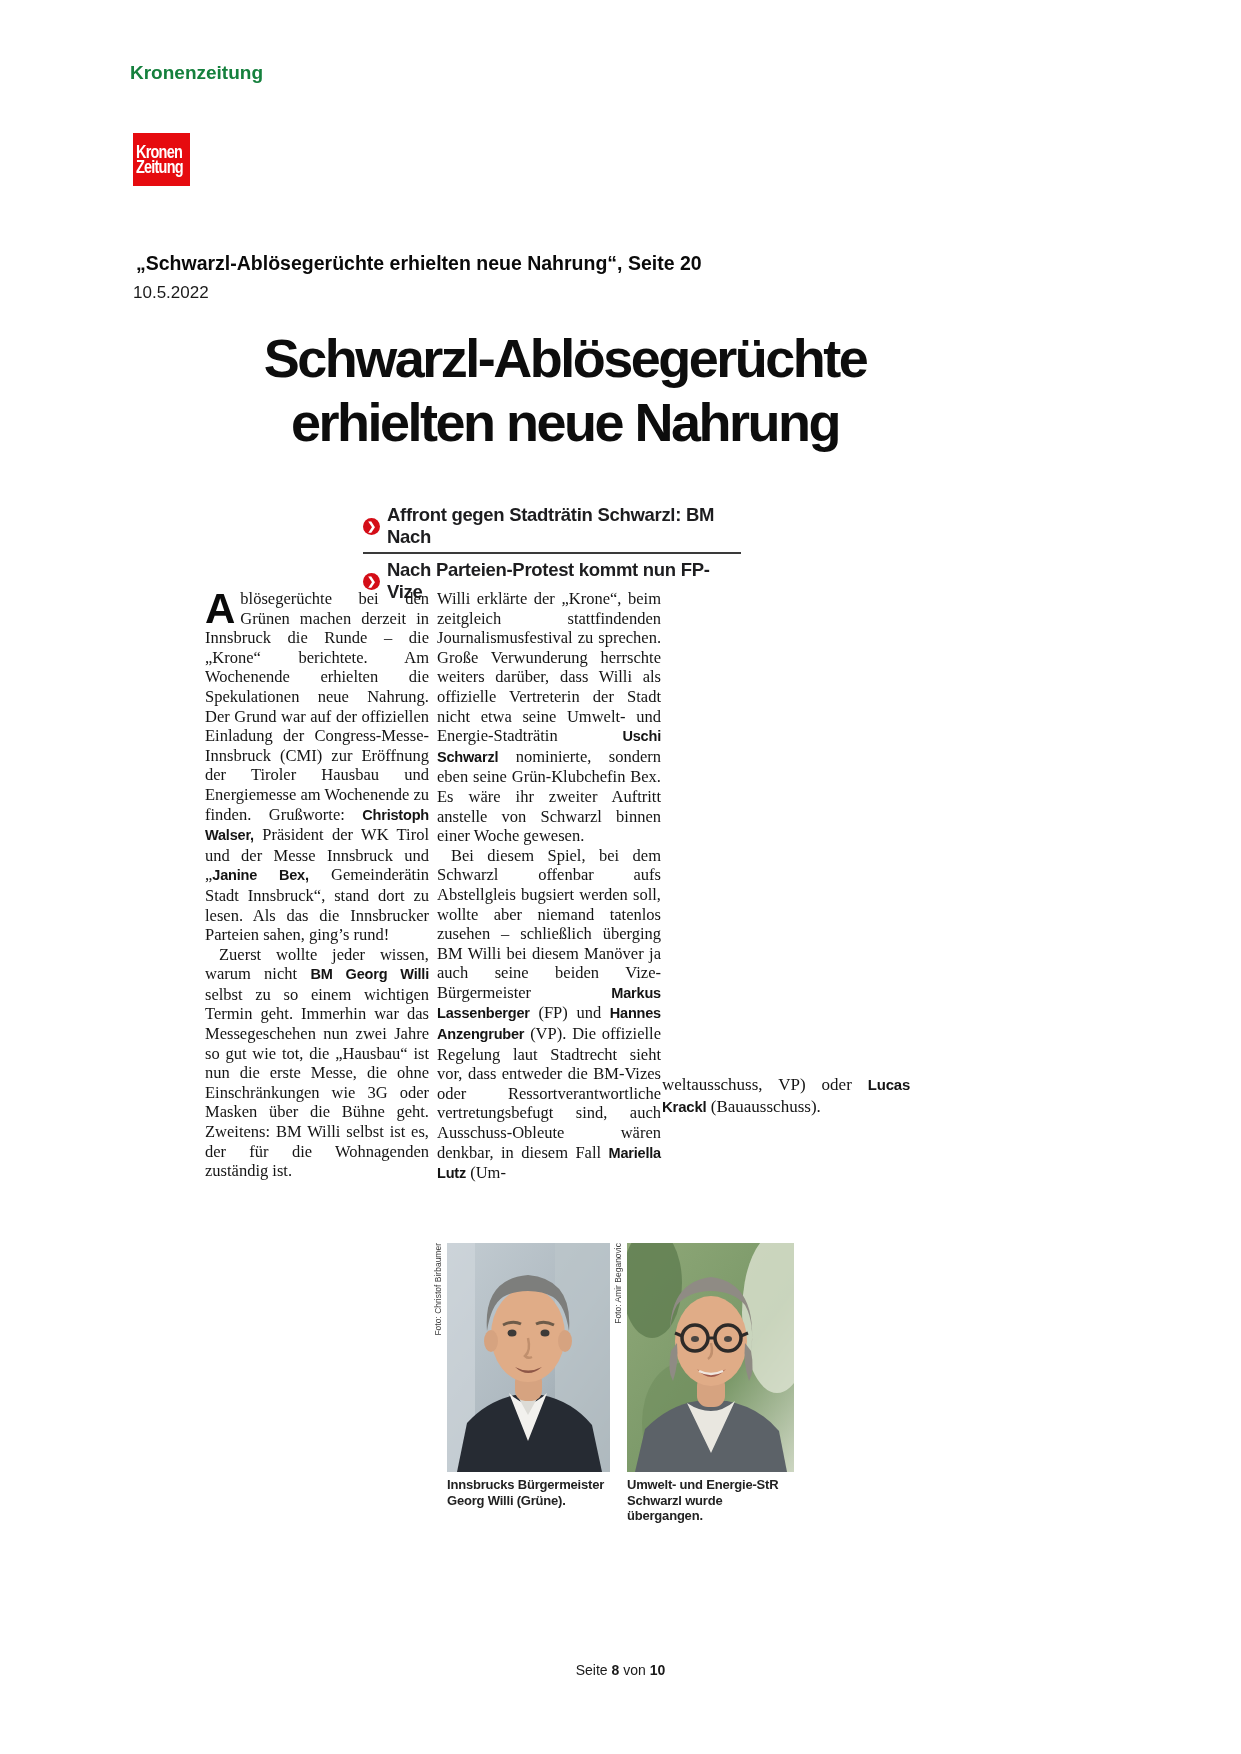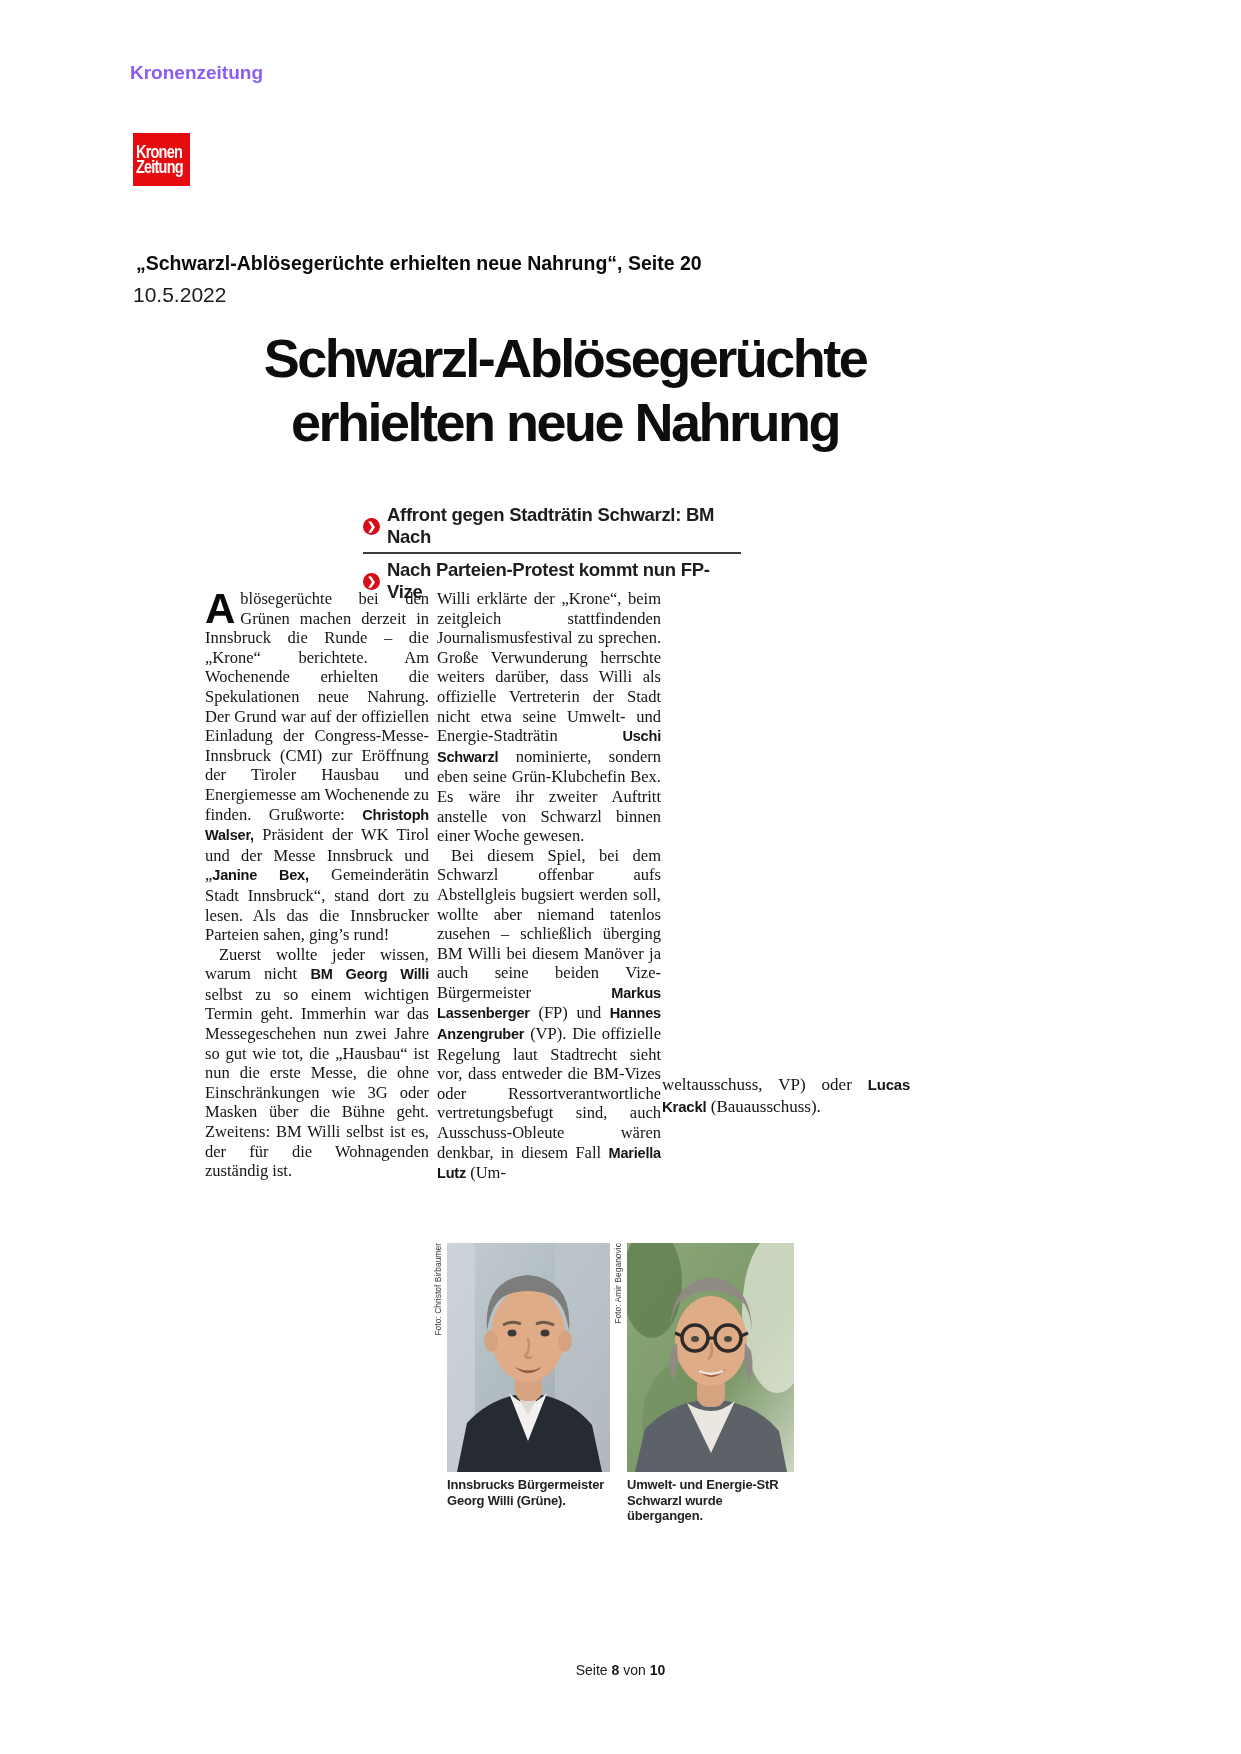--- a/index.html
+++ b/index.html
@@ -2,29 +2,29 @@
 <html lang="de"><head>
 <meta charset="utf-8">
 <style>
   html,body { margin:0; padding:0; background:#ffffff; }
   .page {
     position:relative; width:1241px; height:1754px; background:#fff;
     font-family:"Liberation Sans", sans-serif; color:#111; overflow:hidden;
   }
 
   
-  .source-label { position:absolute; left:130px; top:62px; font-size:19px; font-weight:bold; color:#8b5cf6; }
+  .source-label { position:absolute; left:130px; top:62px; font-size:19px; font-weight:bold; color:#15803d; }
   .krone-logo {
     position:absolute; left:133px; top:133px; width:57px; height:53px;
     background:#e60b0f; color:#fff; display:flex; flex-direction:column; justify-content:center;
     padding:2px 3px; box-sizing:border-box;
   }
   .krone-logo span { font-weight:bold; font-size:14.5px; line-height:15px; letter-spacing:-0.8px; transform:scaleY(1.25); transform-origin:left center; }
   .doc-title { position:absolute; left:136px; top:252px; font-size:19.5px; font-weight:bold; color:#0a0a0a; }
-  .doc-date { position:absolute; left:133px; top:283px; font-size:21px; color:#1a1a1a; }
+  .doc-date { position:absolute; left:133px; top:283px; font-size:17px; color:#1a1a1a; }
 
   
   .headline {
     position:absolute; left:190px; top:326px; width:750px; text-align:center;
     font-weight:bold; font-size:54px; line-height:64px; letter-spacing:-2.5px; color:#0d0d0d;
   }
 
   
   .subheads { position:absolute; left:363px; top:502px; width:378px; }
   .subhead-line {

